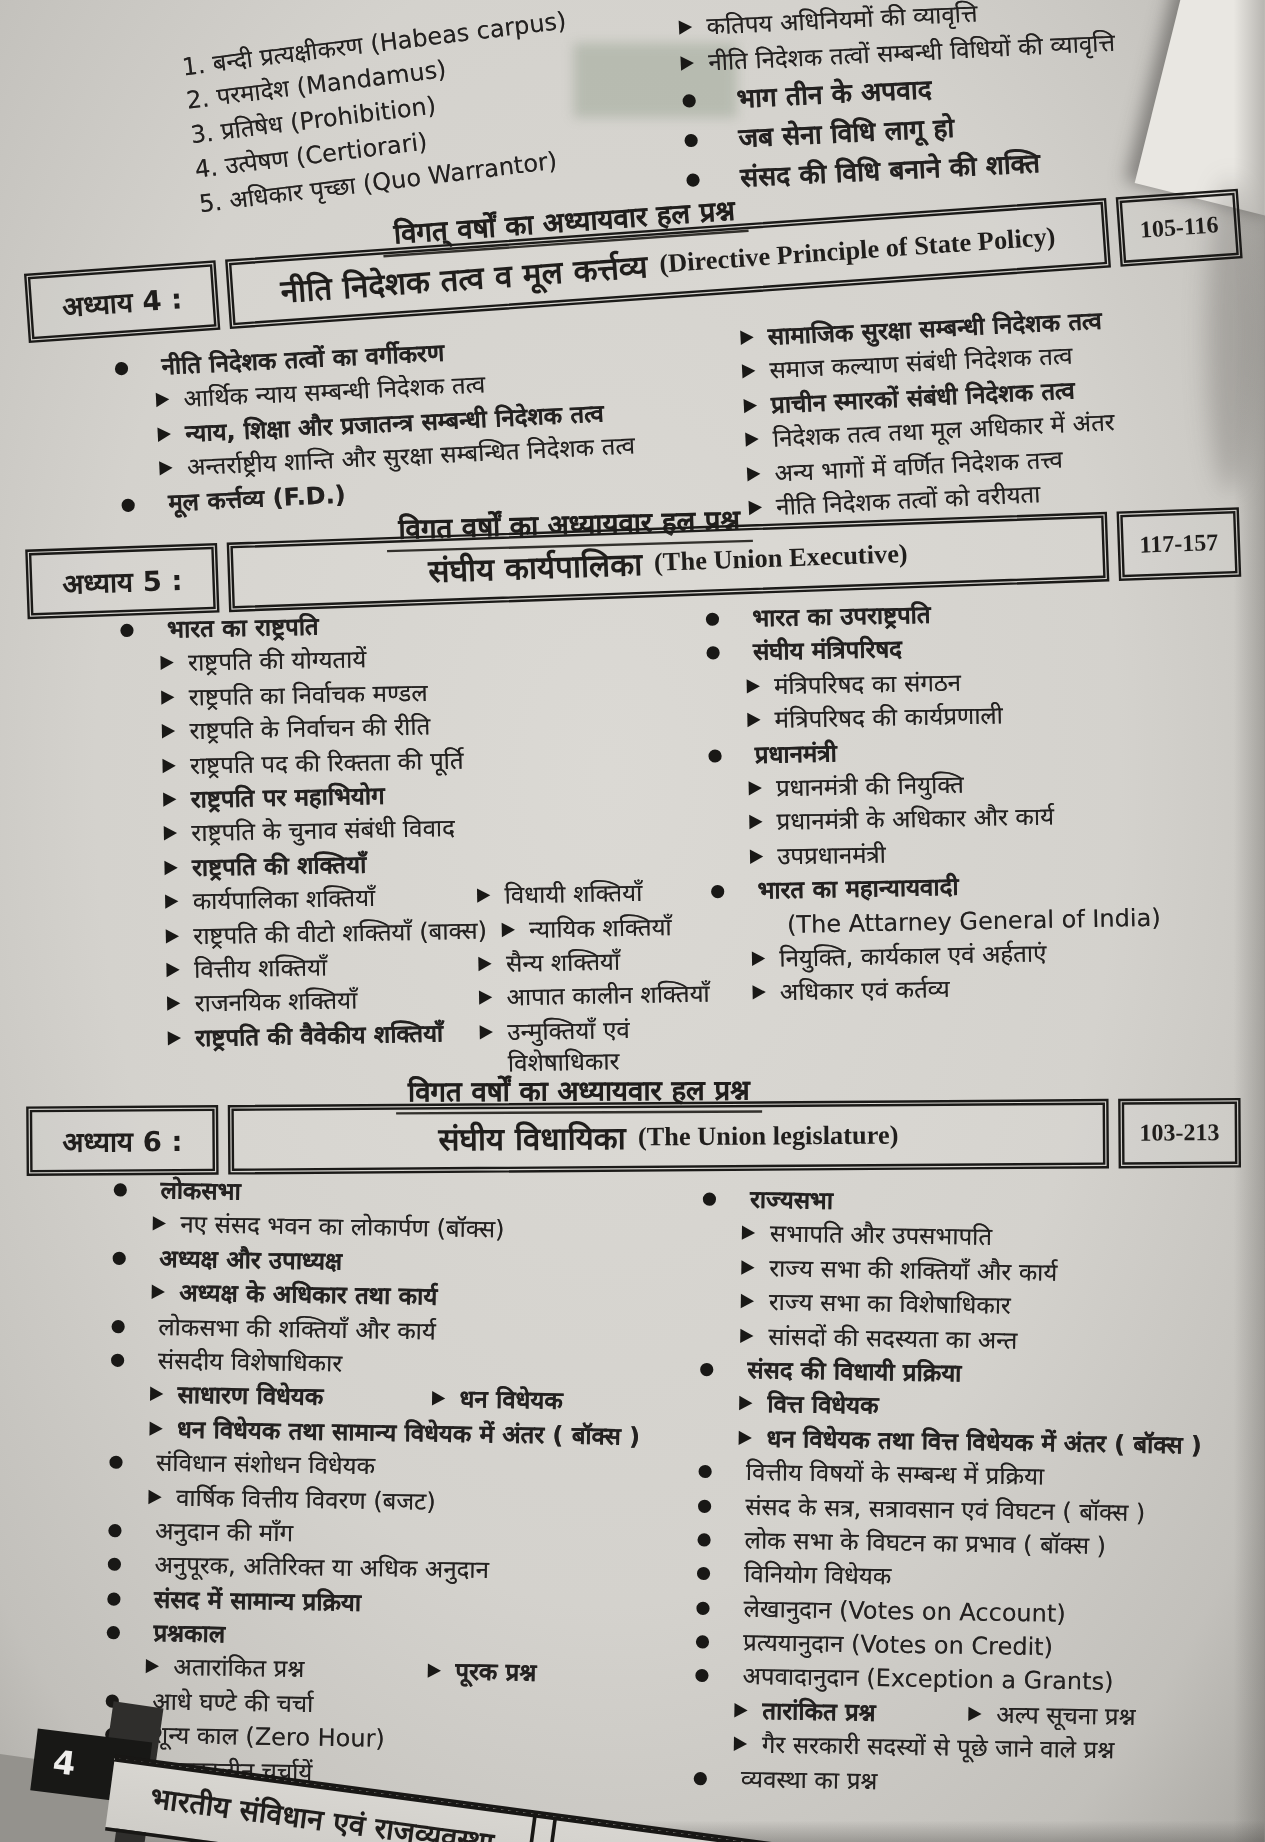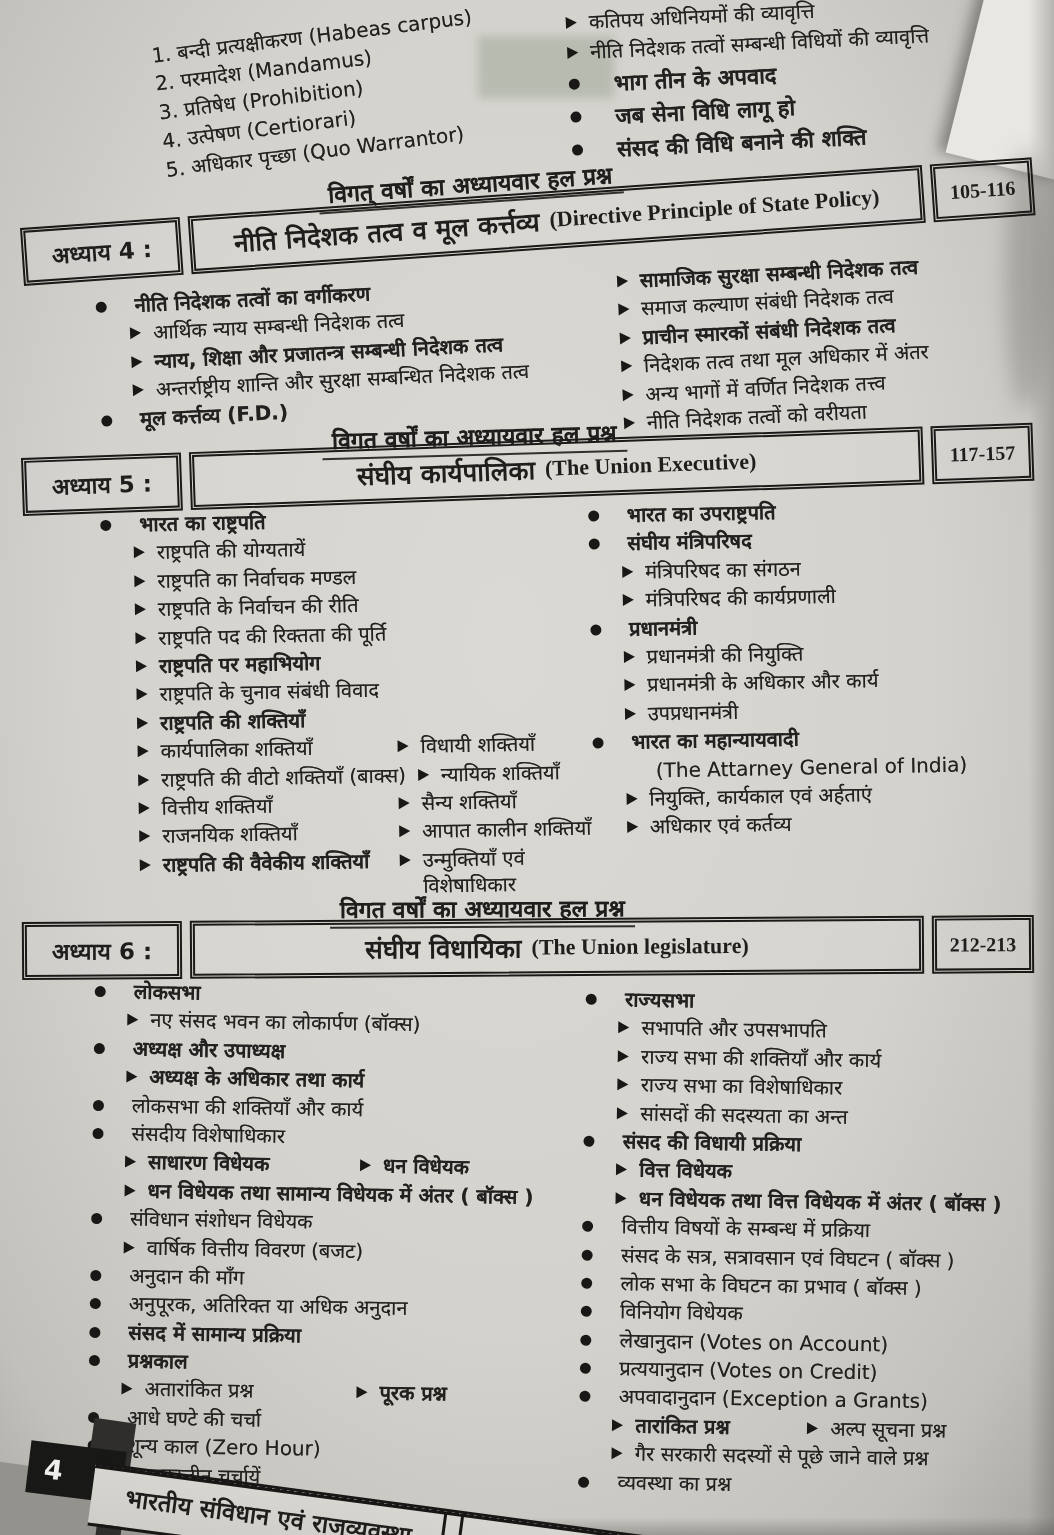--- a/index.html
+++ b/index.html
@@ -322,21 +322,21 @@
   </div>
 
   <div class="sec solved" id="solved3">विगत वर्षों का अध्यायवार हल प्रश्न</div>
 
   <div class="sec ch-header" id="ch6-header">
     <div class="ch-box ch-label">अध्याय 6 :</div>
     <div class="ch-box ch-title">
       <span class="hi">संघीय विधायिका</span>
       <span class="en">(The Union legislature)</span>
     </div>
-    <div class="ch-box ch-pages">212-213</div>
+    <div class="ch-box ch-pages">103-213</div>
   </div>
   <div class="sec cols" id="ch6-cols">
     <div class="col-l">
         <div class="toc-row m-bullet">
           <span class="mk bullet"></span>
           <span class="txt b">लोकसभा</span>
         </div>
         <div class="toc-row m-arrow">
           <span class="mk arrow"></span>
           <span class="txt">नए संसद भवन का लोकार्पण (बॉक्स)</span>

